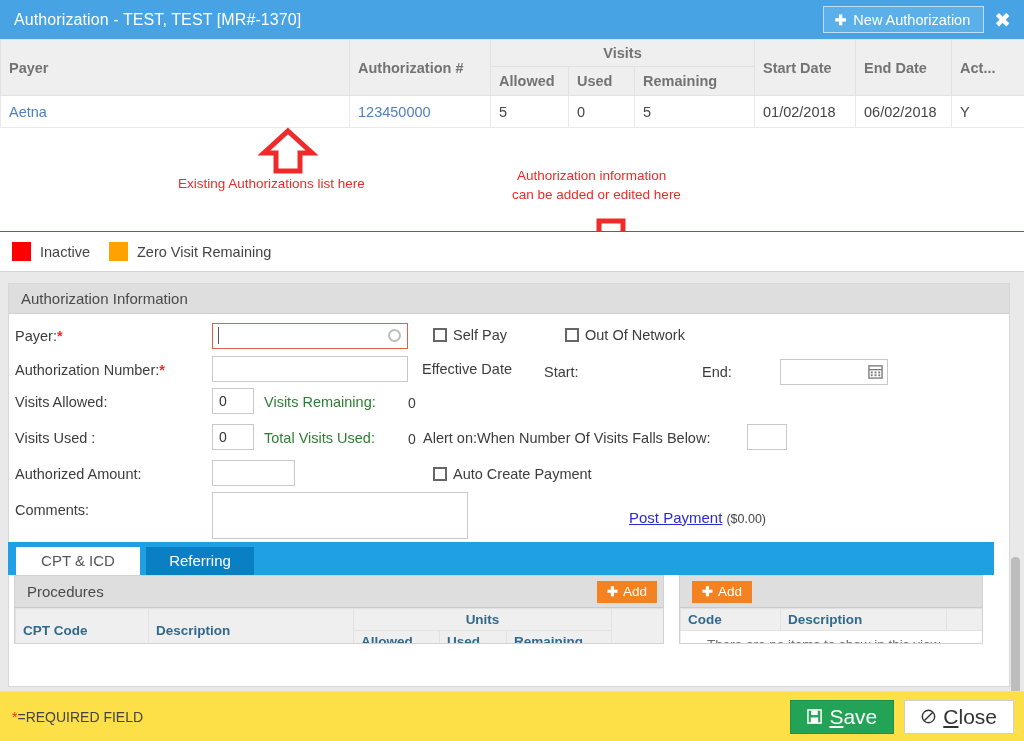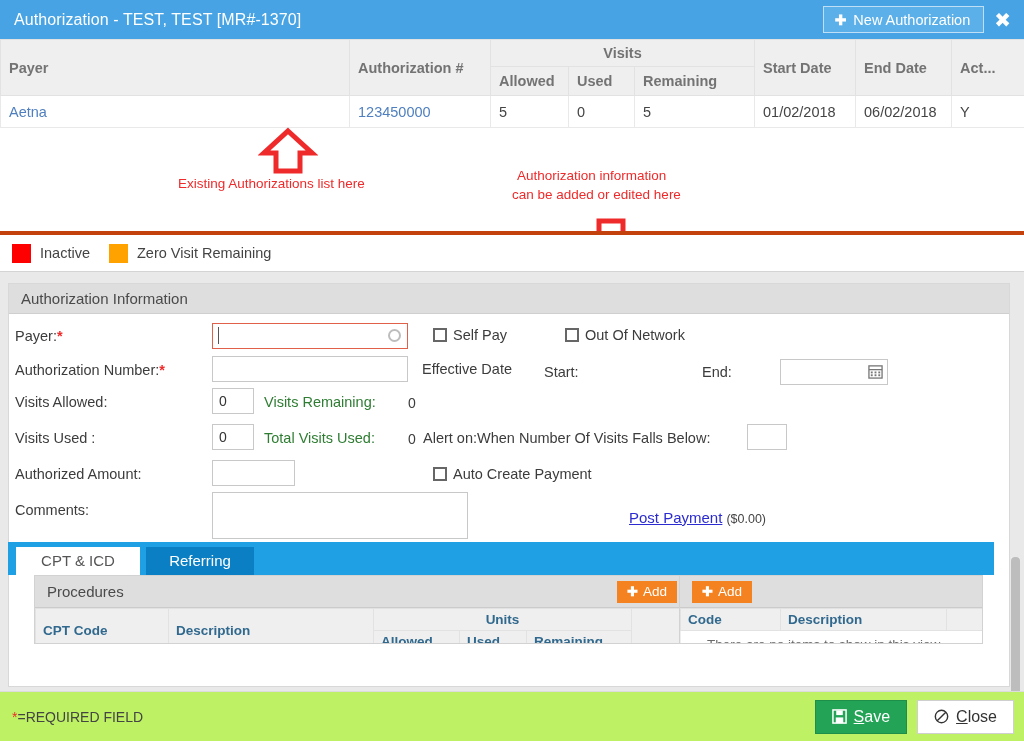--- a/index.html
+++ b/index.html
@@ -72,21 +72,21 @@
   }
   .annot-text {
     position: absolute; color: #ef2a2a; font-size: 13.5px; text-align: center;
     line-height: 1.42; white-space: nowrap;
   }
   .arrow { position: absolute; }
 
   
   .legend {
     position: absolute; left: 0; top: 231px; width: 1024px; height: 40px;
-    border-top: 4px solid #c2410c;
+    border-top: 1px solid #c2410c;
     display: flex; align-items: center; padding-left: 12px; gap: 9px;
     background: #fff;
   }
   .sw { width: 19px; height: 19px; display: inline-block; }
   .sw-red { background: #fe0000; }
   .sw-orange { background: #ffa200; }
   .legend-label { font-size: 14.5px; color: #444; margin-right: 10px; }
 
   
   .panel-wrap {
@@ -151,21 +151,21 @@
   .tab {
     position: absolute; top: 5px; height: 28px; line-height: 28px;
     font-size: 15px; text-align: center; cursor: pointer;
   }
   .tab-active { left: 8px; width: 124px; background: #fff; color: #555; }
   .tab-inactive { left: 138px; width: 108px; background: #0b7fc4; color: #fff; }
 
   
   .lower { position: absolute; left: 8px; top: 303px; width: 986px; height: 69px; }
   .lgrid { position: absolute; top: 0; border: 1px solid #d2d2d2; background: #fff; overflow: hidden; }
-  .lgrid.proc { left: 26px; width: 650px; height: 69px; }
+  .lgrid.proc { left: 6px; width: 650px; height: 69px; }
   .lgrid.icd  { left: 671px; width: 304px; height: 69px; }
   .lgrid-head {
     height: 32px; background: #dedede; border-bottom: 1px solid #cbcbcb;
     display: flex; align-items: center; padding: 0 6px 0 12px;
   }
   .lgrid-title { flex: 1 1 auto; font-size: 15px; color: #4a4a4a; }
   .add-btn {
     background: #f58220; color: #fff; font-size: 13.5px; border: none;
     height: 22px; padding: 0 10px; cursor: pointer;
     display: flex; align-items: center; gap: 5px;
@@ -189,28 +189,28 @@
     background: #f0f0f0;
   }
   .vscroll-thumb {
     position: absolute; left: 0; top: 0; width: 9px; height: 345px;
     background: #bdbdbd; border-radius: 4px;
   }
 
   
   .footer {
     position: absolute; left: 0; top: 691px; width: 1024px; height: 50px;
-    background: #bef264; border-top: 1px solid #dcdcdc;
+    background: #fde047; border-top: 1px solid #dcdcdc;
     display: flex; align-items: center;
   }
   .req-note { font-size: 14px; color: #444; padding-left: 12px; flex: 1 1 auto; }
   .req-note .star { color: #ef2a2a; }
   .btn-save, .btn-close {
     display: flex; align-items: center; gap: 7px;
-    height: 34px; padding: 0 16px; font-size: 16px; cursor: pointer;
+    height: 34px; padding: 0 16px; font-size: 21px; cursor: pointer;
     margin-right: 10px; font-family: "Liberation Sans", sans-serif;
   }
   .btn-save { background: #22a355; color: #fff; border: 1px solid #1d8f4a; }
   .btn-close { background: #fff; color: #333; border: 1px solid #cfcfcf; }
   .u { text-decoration: underline; }
 </style>
 </head>
 <body>
 
 <div id="app">

